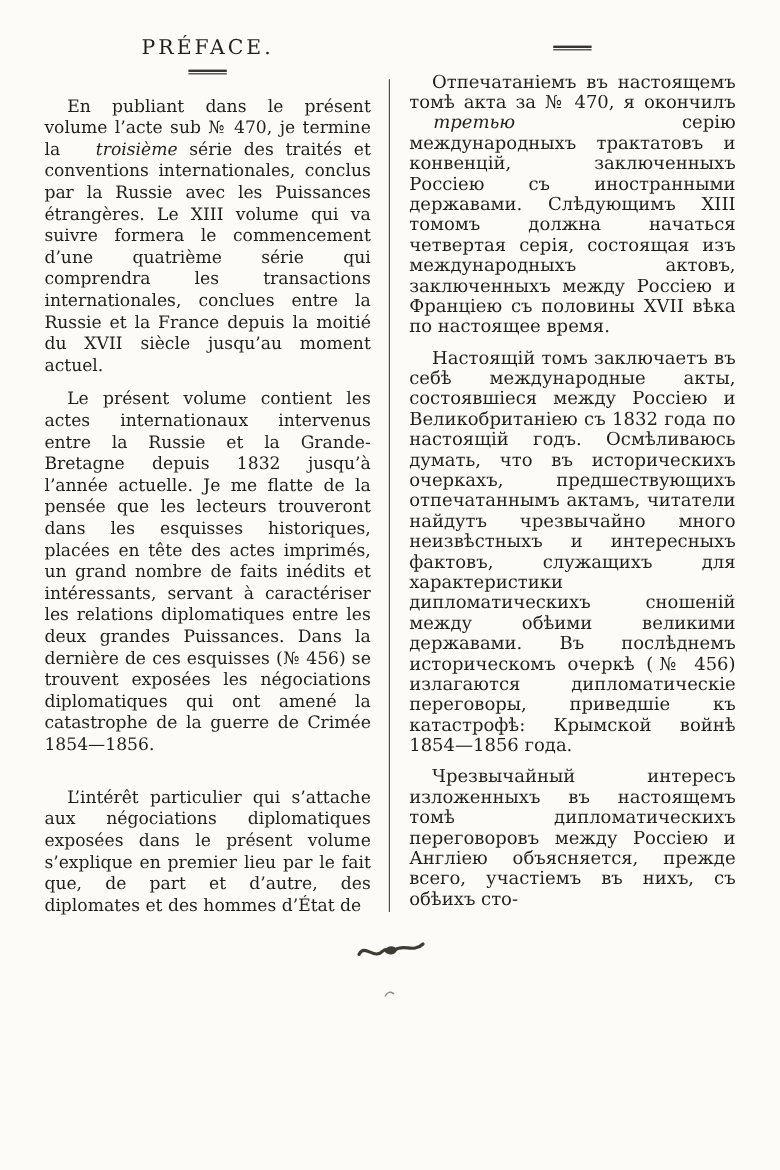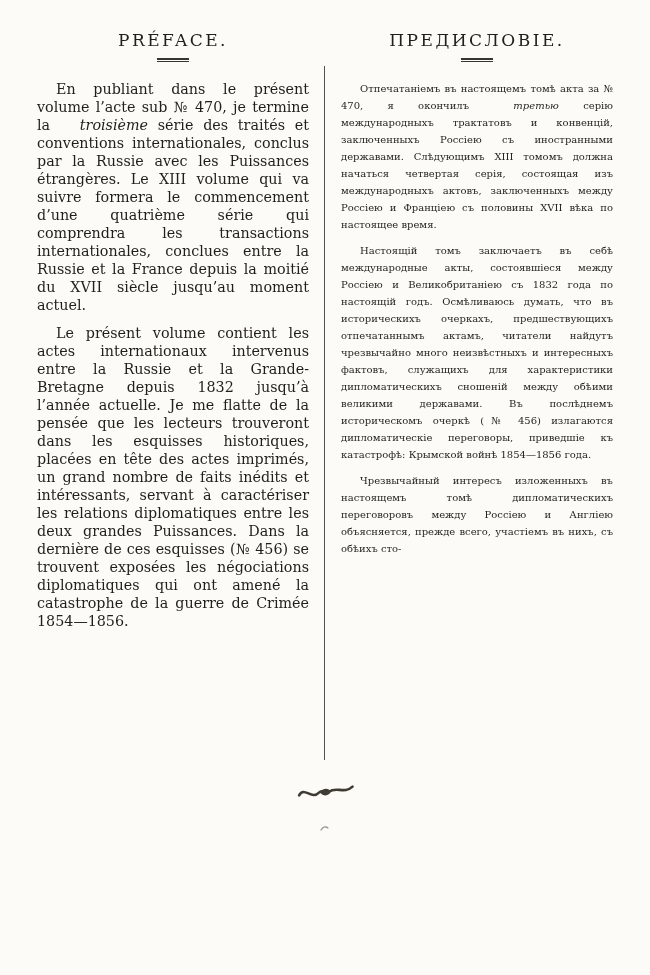--- a/index.html
+++ b/index.html
@@ -46,21 +46,21 @@
 
   .para {
     margin: 0;
     text-align: justify;
     text-indent: 19px;
   }
 
   .col-left .para { font-size: 14.3px; line-height: 18px; margin-bottom: 10px; }
   .col-left .para-3 { margin-top: 26px; }
 
-  .col-right .para { font-size: 10px; line-height: 17px; margin-bottom: 9px; }
+  .col-right .para { font-size: 15px; line-height: 17px; margin-bottom: 9px; }
   .col-right .para-3 { margin-top: 4px; }
 
   .para i { font-style: italic; margin-left: 20px; }
 
   .divider {
     position: absolute;
     left: 324px;
     top: 66px;
     width: 1px;
     height: 694px;
@@ -86,24 +86,24 @@
 
 <div class="page">
 
   <main class="columns">
 
     <section class="col col-left">
       <h1 class="heading">PRÉFACE.</h1>
       <div class="heading-rule"></div>
       <p class="para para-1">En publiant dans le présent volume l’acte sub № 470, je termine la <i>troisième</i> série des traités et conventions internationales, conclus par la Russie avec les Puissances étrangères. Le XIII volume qui va suivre formera le commencement d’une quatrième série qui comprendra les transactions internationales, conclues entre la Russie et la France depuis la moitié du XVII siècle jusqu’au moment actuel.</p>
       <p class="para para-2">Le présent volume contient les actes internationaux intervenus entre la Russie et la Grande-Bretagne depuis 1832 jusqu’à l’année actuelle. Je me flatte de la pensée que les lecteurs trouveront dans les esquisses historiques, placées en tête des actes imprimés, un grand nombre de faits inédits et intéressants, servant à caractériser les relations diplomatiques entre les deux grandes Puissances. Dans la dernière de ces esquisses (№ 456) se trouvent exposées les négociations diplomatiques qui ont amené la catastrophe de la guerre de Crimée 1854—1856.</p>
+      <p class="para para-3">L’intérêt particulier qui s’attache aux négociations diplomatiques exposées dans le présent volume s’explique en premier lieu par le fait que, de part et d’autre, des diplomates et des hommes d’État de</p>
     </section>
 
     <section class="col col-right">
-      <h1 class="heading">ПРЕДИСЛОВІЕ.</h1>
       <div class="heading-rule"></div>
       <p class="para para-1">Отпечатаніемъ въ настоящемъ томѣ акта за № 470, я окончилъ <i>третью</i> серію международныхъ трактатовъ и конвенцій, заключенныхъ Россіею съ иностранными державами. Слѣдующимъ XIII томомъ должна начаться четвертая серія, состоящая изъ международныхъ актовъ, заключенныхъ между Россіею и Франціею съ половины XVII вѣка по настоящее время.</p>
       <p class="para para-2">Настоящій томъ заключаетъ въ себѣ международные акты, состоявшіеся между Россіею и Великобританіею съ 1832 года по настоящій годъ. Осмѣливаюсь думать, что въ историческихъ очеркахъ, предшествующихъ отпечатаннымъ актамъ, читатели найдутъ чрезвычайно много неизвѣстныхъ и интересныхъ фактовъ, служащихъ для характеристики дипломатическихъ сношеній между обѣими великими державами. Въ послѣднемъ историческомъ очеркѣ (№ 456) излагаются дипломатическіе переговоры, приведшіе къ катастрофѣ: Крымской войнѣ 1854—1856 года.</p>
       <p class="para para-3">Чрезвычайный интересъ изложенныхъ въ настоящемъ томѣ дипломатическихъ переговоровъ между Россіею и Англіею объясняется, прежде всего, участіемъ въ нихъ, съ обѣихъ сто-</p>
     </section>
 
   </main>
 
   <div class="divider"></div>
 

